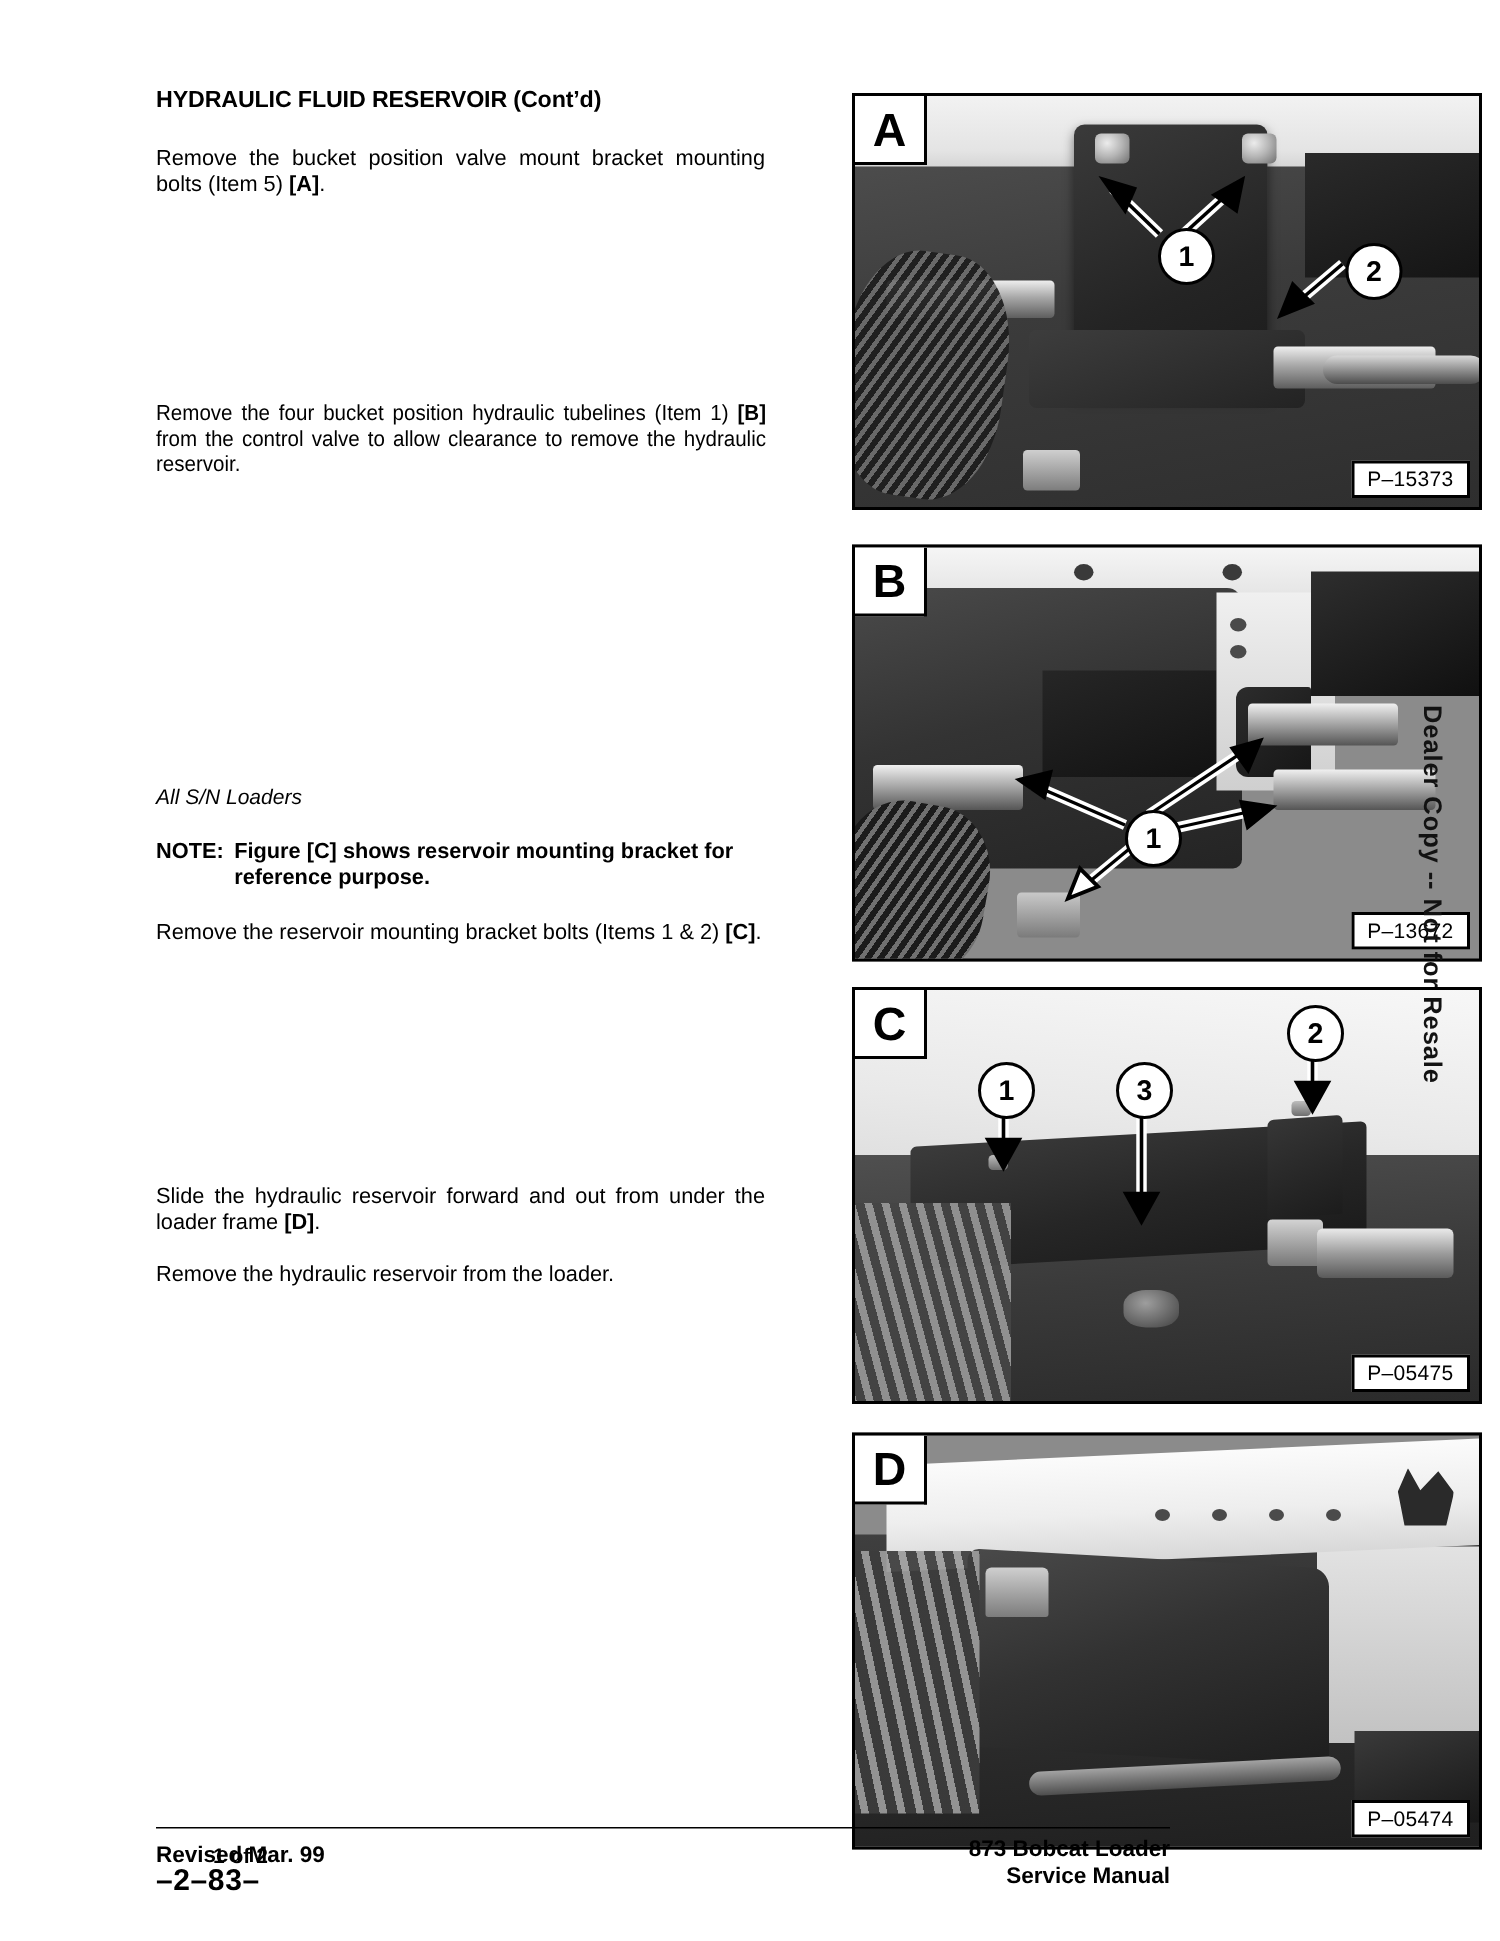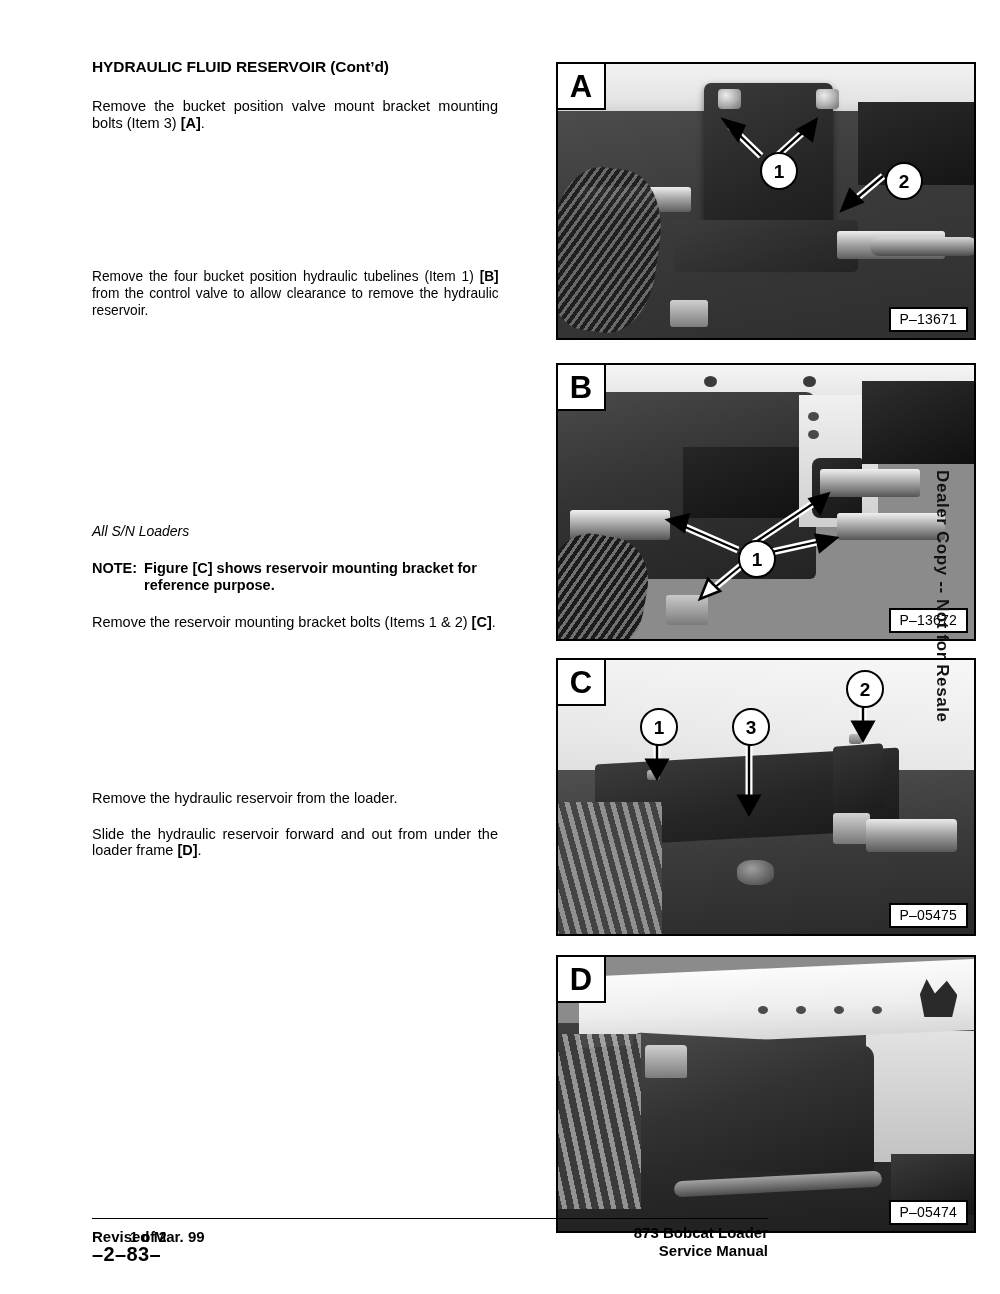--- a/index.html
+++ b/index.html
@@ -16,20 +16,21 @@
     color: #000000;
     overflow: hidden;
   }
 
   
   .page {
     position: absolute;
     inset: 0;
     width: 792px;
     height: 1294px;
+    margin-left: 12px;
   }
 
   
   .text-col {
     position: absolute;
     left: 92px;
     top: 58px;
     width: 406px;
   }
   .h-main {
@@ -421,44 +422,44 @@
 <body>
 
 <div class="page">
 
   <div class="text-col">
 
     <h1 class="h-main">HYDRAULIC FLUID RESERVOIR (Cont’d)</h1>
 
 
 
-    <p class="para"><span>Remove the bucket position valve mount bracket mounting bolts (Item 3) </span><b>[A]</b><span>.</span></p>
+    <p class="para"><span>Remove the bucket position valve mount bracket mounting bolts (Item 5) </span><b>[A]</b><span>.</span></p>
 
 
     <div class="gap-a"></div>
 
     <p class="para para-narrow"><span>Remove the four bucket position hydraulic tubelines (Item 1) </span><b>[B]</b><span> from the control valve to allow clearance to remove the hydraulic reservoir.</span></p>
 
     <div class="gap-b"></div>
 
     <p class="h-italic2">All S/N Loaders</p>
 
     <div class="note">
       <span class="note-label">NOTE:</span>
       <span class="note-body">Figure [C] shows reservoir mounting bracket for reference purpose.</span>
     </div>
 
     <p class="para"><span>Remove the reservoir mounting bracket bolts (Items 1 &amp; 2) </span><b>[C]</b><span>.</span></p>
 
 
     <div class="gap-c"></div>
 
+    <p class="para"><span>Slide the hydraulic reservoir forward and out from under the loader frame </span><b>[D]</b><span>.</span></p>
+
     <p class="para">Remove the hydraulic reservoir from the loader.</p>
-
-    <p class="para"><span>Slide the hydraulic reservoir forward and out from under the loader frame </span><b>[D]</b><span>.</span></p>
   </div>
 
   <div class="fig" id="fig-a">
     <div class="scene">
       <div class="a-sky"></div>
       <div class="a-body"></div>
       <div class="a-right-dark"></div>
       <div class="a-bracket"></div>
       <div class="a-foot"></div>
       <div class="a-bolt b1"></div>
@@ -478,21 +479,21 @@
         <path d="M219 92 L252 62" stroke="#000" stroke-width="2.4"></path>
         <polygon points="258,56 254,76 240,66" fill="#000" stroke="#000" stroke-width="3"></polygon>
         <path d="M325 112 L292 140" stroke="#fff" stroke-width="7"></path>
         <path d="M325 112 L292 140" stroke="#000" stroke-width="2.4"></path>
         <polygon points="284,146 292,126 304,138" fill="#000" stroke="#000" stroke-width="3"></polygon>
       </g>
     </svg>
     <div class="callout" style="left:202px; top:88px;">1</div>
     <div class="callout" style="left:327px; top:98px;">2</div>
     <div class="fig-badge">A</div>
-    <div class="fig-id">P–13671</div>
+    <div class="fig-id">P–15373</div>
   </div>
 
   <div class="fig" id="fig-b">
     <div class="scene">
       <div class="b-sky"></div>
       <div class="b-valve"></div>
       <div class="b-valve2"></div>
       <div class="b-plate"></div>
       <div class="b-dark-right"></div>
       <div class="b-holes">

